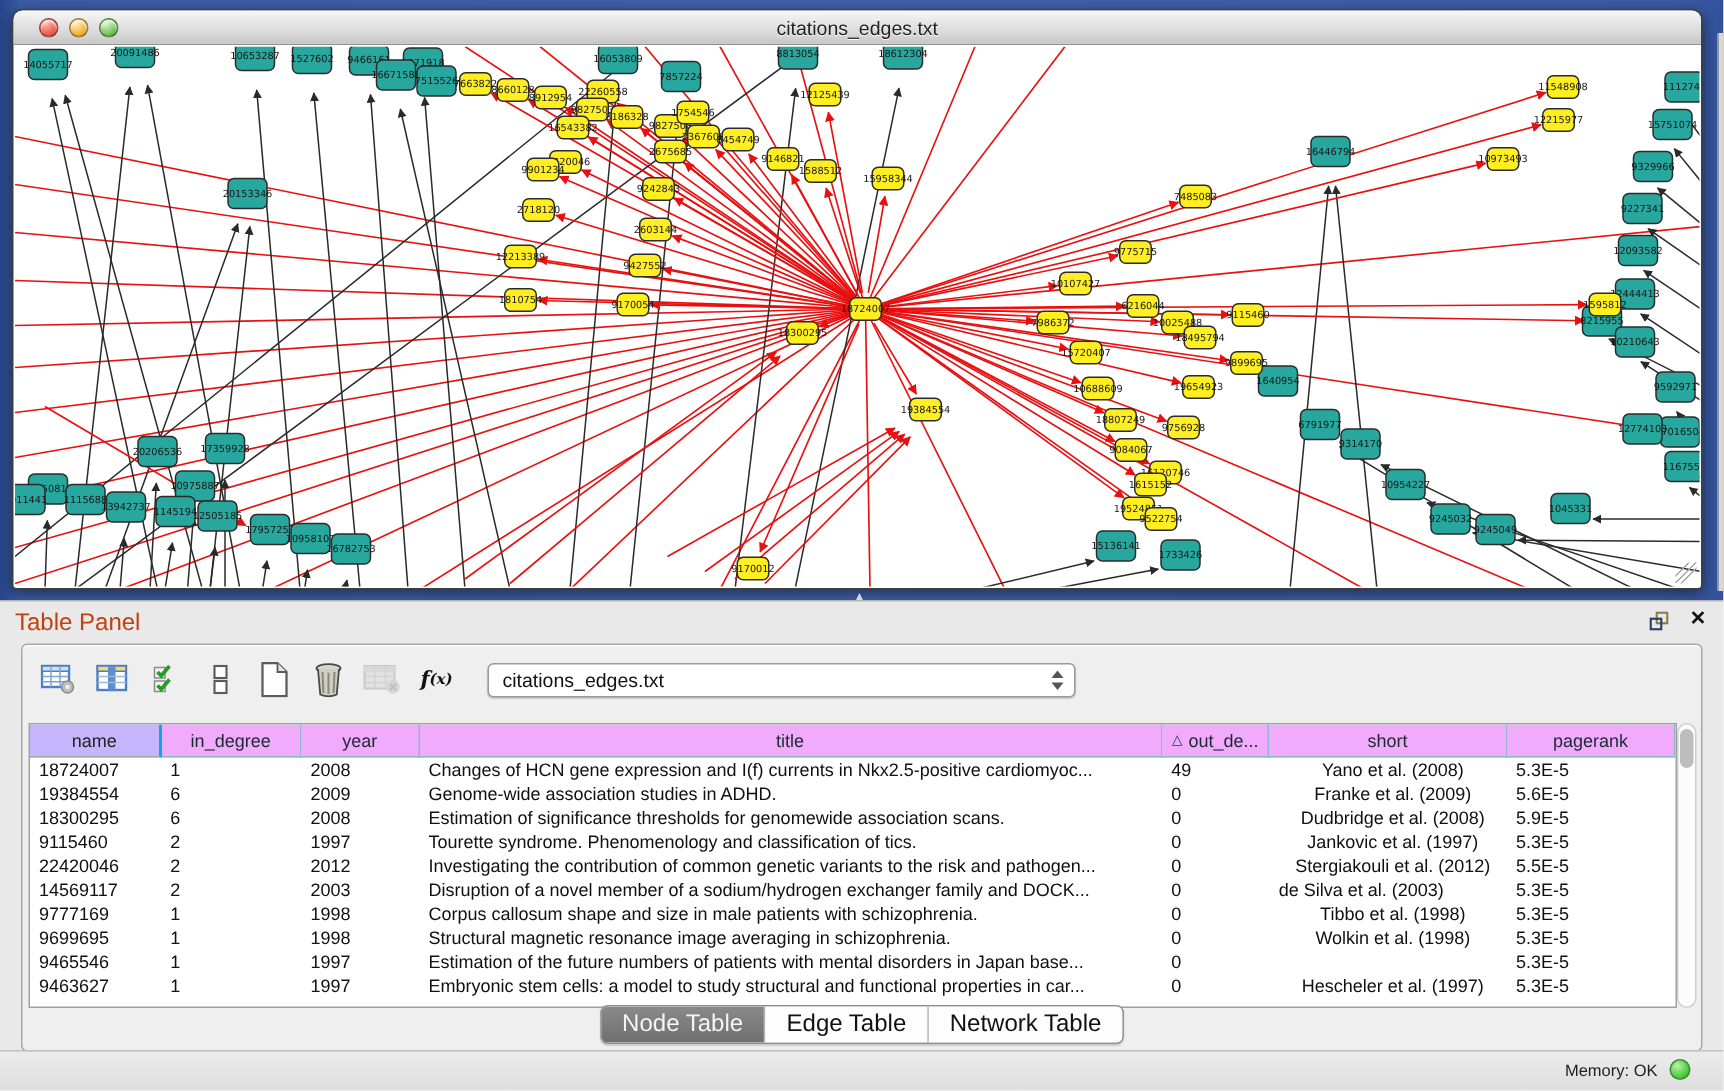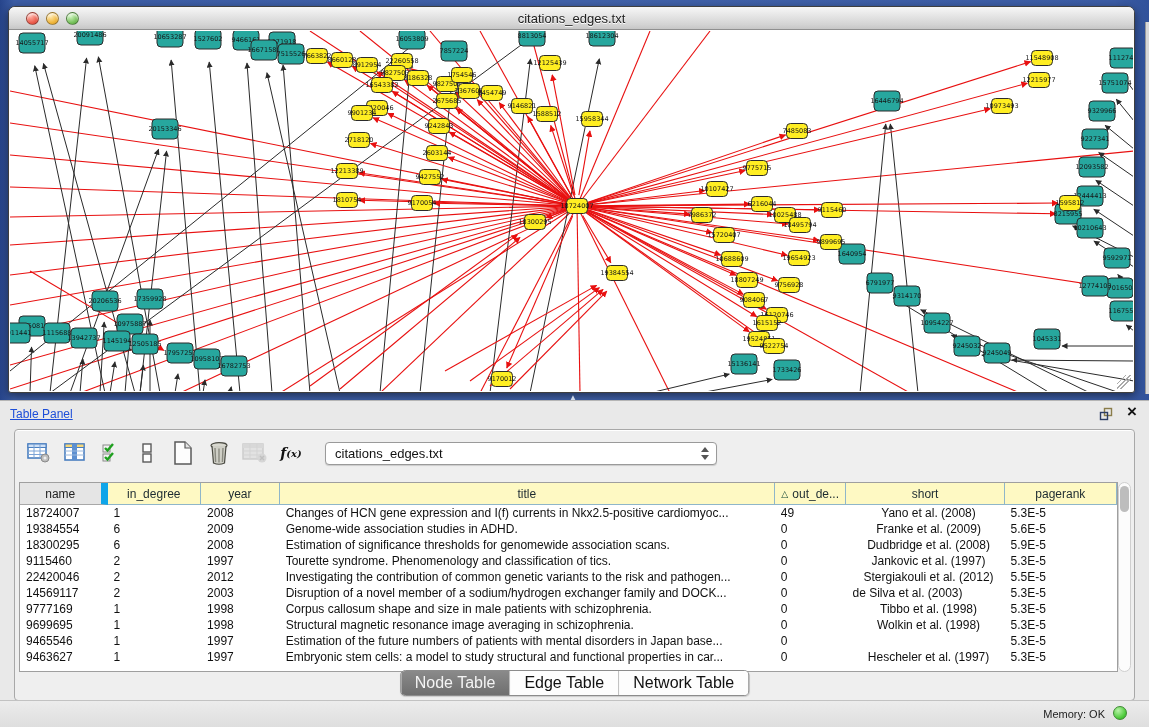--- a/index.html
+++ b/index.html
@@ -28,21 +28,21 @@
   .net-canvas { position:absolute; left:1px; right:1px; top:24px; bottom:1px;
                 background:#fff; overflow:hidden; border-radius:0 0 2px 2px; }
   .resize-grip { position:absolute; right:2px; bottom:2px; width:14px; height:14px;
                  background:
                    linear-gradient(135deg,transparent 0 6px,#aaa 6px 7px,transparent 7px 9px,#aaa 9px 10px,transparent 10px 12px,#aaa 12px 13px,transparent 13px); }
   .divider-grip { position:absolute; left:569px; top:393px; font-size:8px; color:#cfd8ea; }
 
   
   .table-panel { position:absolute; left:0; top:400px; width:1149px; height:327px;
                  background:#e9e9e9; border-top:1px solid #b5b5b5; }
-  .panel-title { position:absolute; left:10px; top:6px; font-size:12px; color:#1d4ed8;text-decoration:underline; }
+  .panel-title { position:absolute; left:10px; top:6px; font-size:16px; color:#c2410c; }
   .panel-float { position:absolute; right:36px; top:6px; width:14px; height:14px; cursor:pointer; }
   .panel-close { position:absolute; right:12px; top:1px; font-size:17px; font-weight:bold; color:#111; cursor:pointer; }
 
   .panel-body { position:absolute; left:14px; top:28px; width:1121px; height:272px;
                 background:#efefef; border:1px solid #a8a8a8; border-radius:4px;
                 box-shadow:inset 0 1px 0 #fff; }
 
   .toolbar { position:absolute; left:0; top:0; right:0; height:46px; display:flex; align-items:center; padding-left:10px; }
   .tb-btn { width:28px; height:30px; display:flex; align-items:center; justify-content:center; margin-right:8px; cursor:pointer; }
   .tb-btn.disabled { opacity:.55; cursor:default; }
@@ -53,23 +53,23 @@
            font-size:13px; line-height:21px; padding-left:9px; color:#111; cursor:pointer; }
   .combo-arrows { position:absolute; right:7px; top:4px; width:9px; height:14px; }
   .combo-arrows:before { content:""; position:absolute; left:1px; top:0;
         border-left:4px solid transparent; border-right:4px solid transparent; border-bottom:5px solid #555; }
   .combo-arrows:after  { content:""; position:absolute; left:1px; bottom:1px;
         border-left:4px solid transparent; border-right:4px solid transparent; border-top:5px solid #555; }
 
   .grid-wrap { position:absolute; left:4px; top:52px; width:1099px; height:190px; background:#fff;
                border:1px solid #9f9f9f; overflow:hidden; }
   .hdr-row { display:flex; height:22px; }
-  .hdr-cell { height:22px; background:#fef9c3; border-right:1px solid #8fb6c9; border-bottom:1px solid #8fb6c9;
+  .hdr-cell { height:22px; background:#f0abfc; border-right:1px solid #8fb6c9; border-bottom:1px solid #8fb6c9;
               font-size:12px; color:#1c2a30; display:flex; align-items:center; justify-content:center; cursor:pointer; }
-  .hdr-cell.gray { background:#e5e5e5; border-right:7px solid #0ea5e9; border-bottom:1px solid #a8a8a8; color:#222; }
+  .hdr-cell.gray { background:#c4b5fd; border-right:2px solid #0ea5e9; border-bottom:1px solid #a8a8a8; color:#222; }
   .hdr-cell .tri { font-size:9px; margin-right:4px; color:#143; }
   .data-row { display:flex; height:16px; cursor:default; }
   .data-cell { font-size:12px; line-height:16px; white-space:nowrap; overflow:hidden; padding-left:6px; color:#101010; }
   .vscroll { position:absolute; right:3px; top:52px; width:13px; height:190px; background:#fcfcfc;
              border:1px solid #cfcfcf; border-radius:7px; }
   .vthumb { position:absolute; left:1px; top:3px; width:9px; height:26px; background:#bdbdbd; border-radius:5px; }
 
   .seg-tabs { position:absolute; left:50%; transform:translateX(-50%); bottom:4px; display:flex;
               border:1px solid #8c8c8c; border-radius:5px; overflow:hidden; background:#fff;
               box-shadow:0 1px 1px rgba(0,0,0,.15); }

